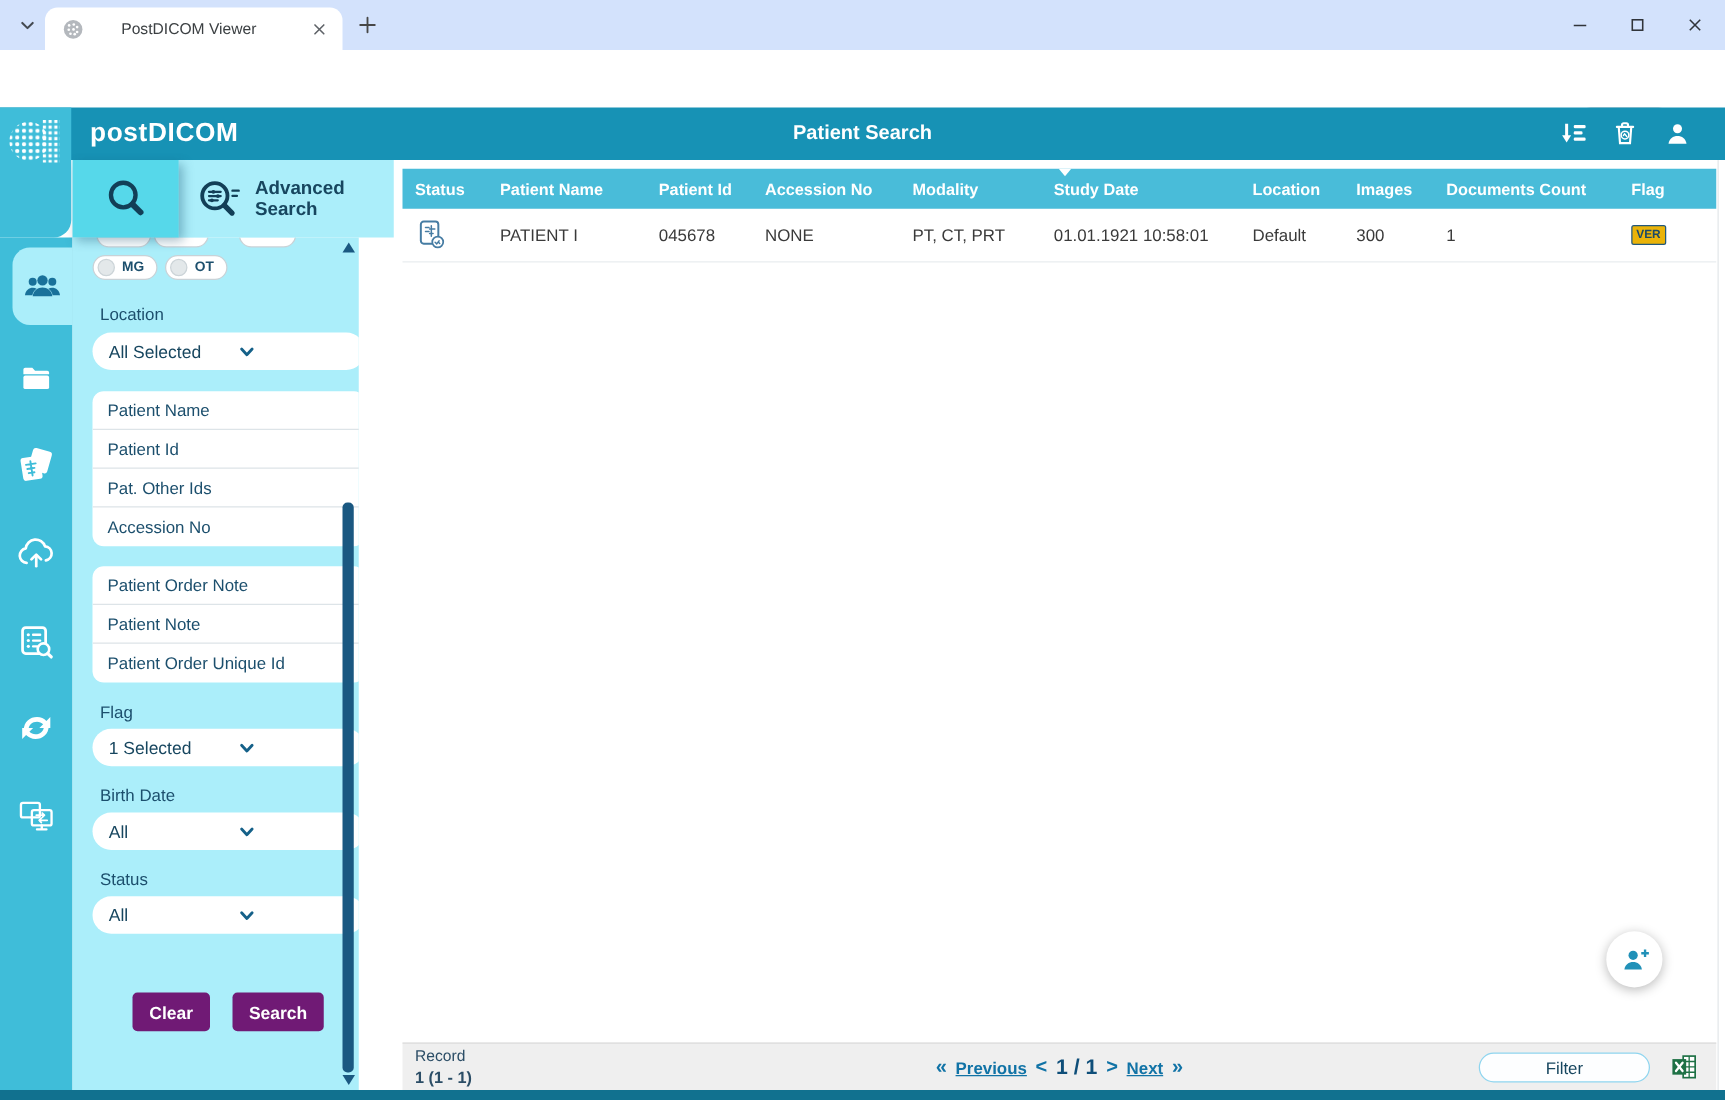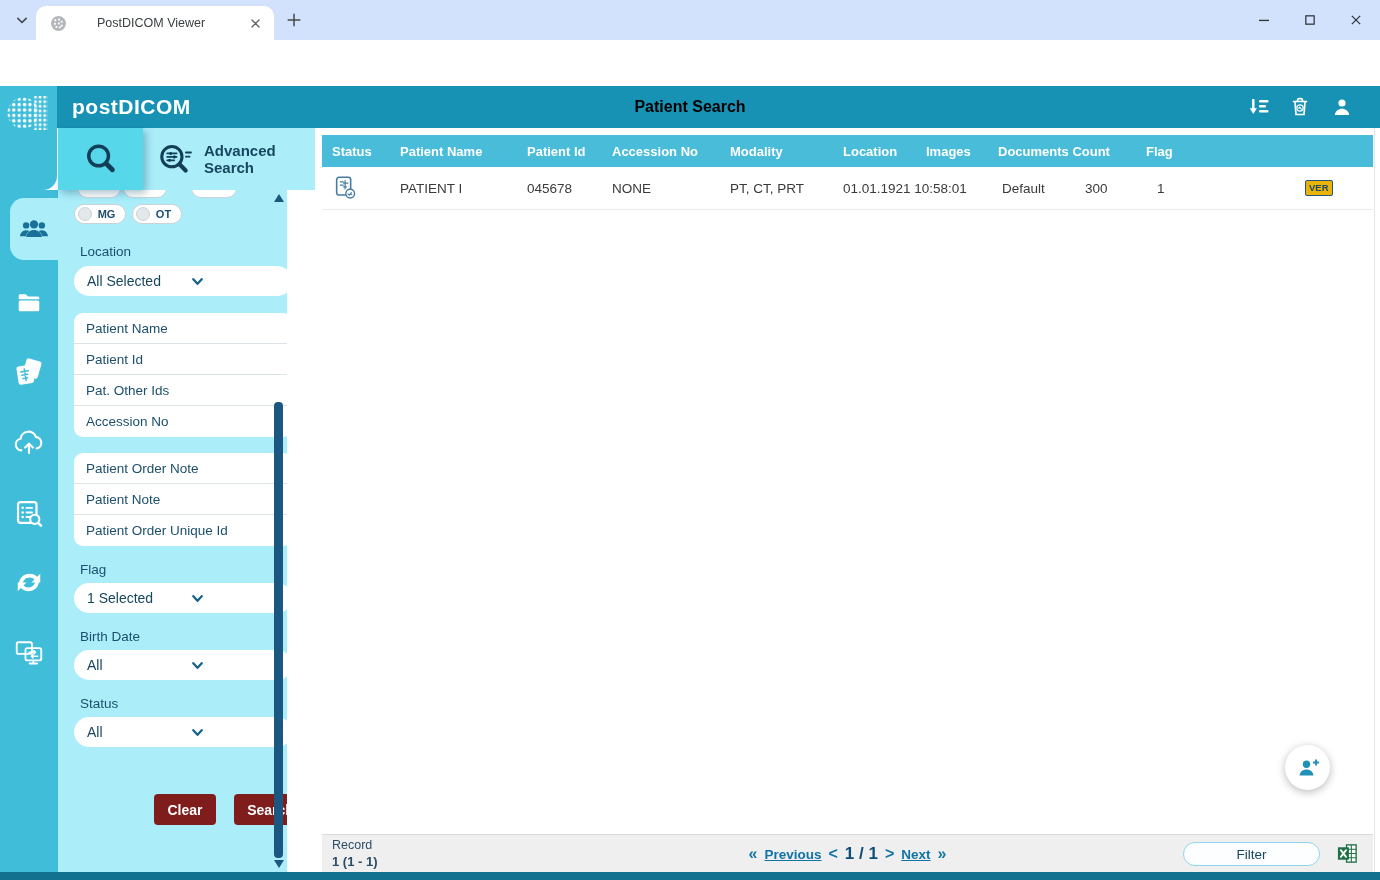--- a/index.html
+++ b/index.html
@@ -23,21 +23,21 @@
   .urlbar { position:absolute; left:122px; top:47px; width:1112px; height:32px; background:#eceff4; border-radius:16px; display:flex; align-items:center; }
   .siteinfo { width:19px; height:19px; margin-left:12px; }
   .urltext { margin-left:9px; font-size:14px; color:#1f1f1f; }
   .guest-chip { position:absolute; left:1256px; top:46px; height:33px; padding:0 13px 0 9px; border:1px solid #babec2; border-radius:17px; background:#fff; display:flex; align-items:center; gap:7px; }
   .guest-chip span { font-size:13px; color:#202124; }
   .menu-dots { position:absolute; left:1348px; top:51px; width:24px; height:24px; }
 
   
   .app-header { position:absolute; left:0; top:86px; width:1380px; height:42px; background:#1792b5; }
   .brand { position:absolute; left:72px; top:0; height:55px; line-height:42px; color:#fff; font-size:21px; font-weight:bold; letter-spacing:.5px; }
-  .page-title { position:absolute; left:50%; transform:translateX(-50%); top:0; height:42px; line-height:42px; color:#000000; font-size:16px; font-weight:bold; }
+  .page-title { position:absolute; left:50%; transform:translateX(-50%); top:0; height:42px; line-height:42px; color:#ffffff; font-size:16px; font-weight:bold; }
   .hicon { position:absolute; top:9px; width:24px; height:24px; }
   .hicon.sort{ left:1247px; } .hicon.trash{ left:1288px; } .hicon.user{ left:1330px; }
 
   .logo-block { position:absolute; left:0; top:86px; width:57px; height:104px; background:#3fbdd9; border-radius:0 0 14px 0; z-index:5; display:flex; align-items:flex-start; justify-content:center; }
 
   
   .sidebar { position:absolute; left:0; top:190px; width:58px; height:682px; background:#3fbdd9; }
   .side-item { position:absolute; left:0; width:58px; height:34px; display:flex; align-items:center; justify-content:center; cursor:pointer; }
   .side-active { position:absolute; left:10px; top:8px; width:48px; height:62px; background:#abeefa; border-radius:14px 0 0 14px; display:flex; align-items:center; justify-content:center; cursor:pointer; }
 
@@ -55,21 +55,21 @@
 
   .plabel { position:absolute; left:22px; font-size:13.5px; color:#1c4f6d; font-weight:500; }
   .pselect { position:absolute; left:16px; width:218px; height:30px; background:#fff; border-radius:15px; display:flex; align-items:center; cursor:pointer; }
   .pselect span { margin-left:13px; flex:1; font-size:14px; color:#17465f; }
   .pselect .chev { width:15px; height:15px; margin-right:12px; }
 
   .fgroup { position:absolute; left:16px; width:218px; background:#fff; border-radius:9px; overflow:hidden; }
   .frow { height:31px; line-height:31px; padding-left:12px; font-size:13.5px; color:#1c4f6d; border-bottom:1px solid #dde4e8; cursor:text; }
   .frow:last-child { border-bottom:none; }
 
-  .pbtn { position:absolute; top:604px; height:31px; background:#7f1d1d; border-radius:4px; color:#fff; font-size:14px; font-weight:bold; display:flex; align-items:center; justify-content:center; cursor:pointer;margin-left:48px; }
+  .pbtn { position:absolute; top:604px; height:31px; background:#701a75; border-radius:4px; color:#fff; font-size:14px; font-weight:bold; display:flex; align-items:center; justify-content:center; cursor:pointer; }
 
   .pscroll { position:absolute; right:3px; top:2px; width:11px; height:678px; }
   .sarrow { position:absolute; left:1px; width:0; height:0; border-left:5px solid transparent; border-right:5px solid transparent; }
   .sarrow.up { top:2px; border-bottom:8px solid #1a5881; }
   .sarrow.dn { bottom:2px; border-top:8px solid #1a5881; }
   .sthumb { position:absolute; left:1px; top:210px; width:9px; height:456px; background:#1a5881; border-radius:4px; }
 
   
   .main { position:absolute; left:315px; top:128px; width:1065px; height:744px; background:#fff; }
   .vline { position:absolute; left:1059px; top:0; width:1px; height:744px; background:#e3e7ea; }
@@ -447,20 +447,24 @@
         </div>
       <div class="c2">
           <span>Patient Id</span>
         </div>
       <div class="c3">
           <span>Accession No</span>
         </div>
       <div class="c4">
           <span>Modality</span>
         </div>
+      <div class="c5">
+          <span class="sort-ind"></span>
+          <span>Study Date</span>
+        </div>
       <div class="c6">
           <span>Location</span>
         </div>
       <div class="c7">
           <span>Images</span>
         </div>
       <div class="c8">
           <span>Documents Count</span>
         </div>
       <div class="c9">

